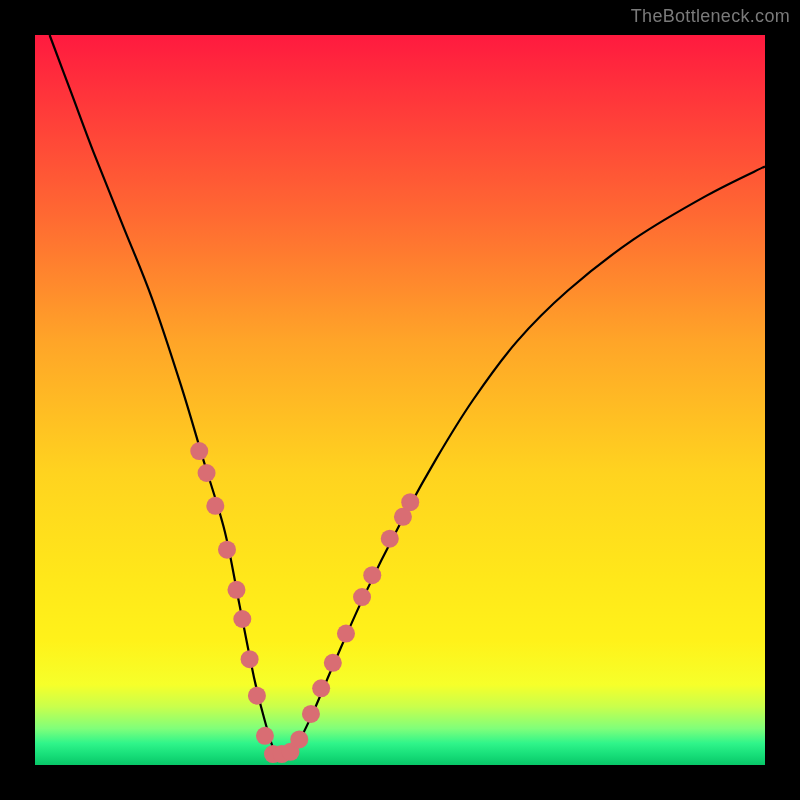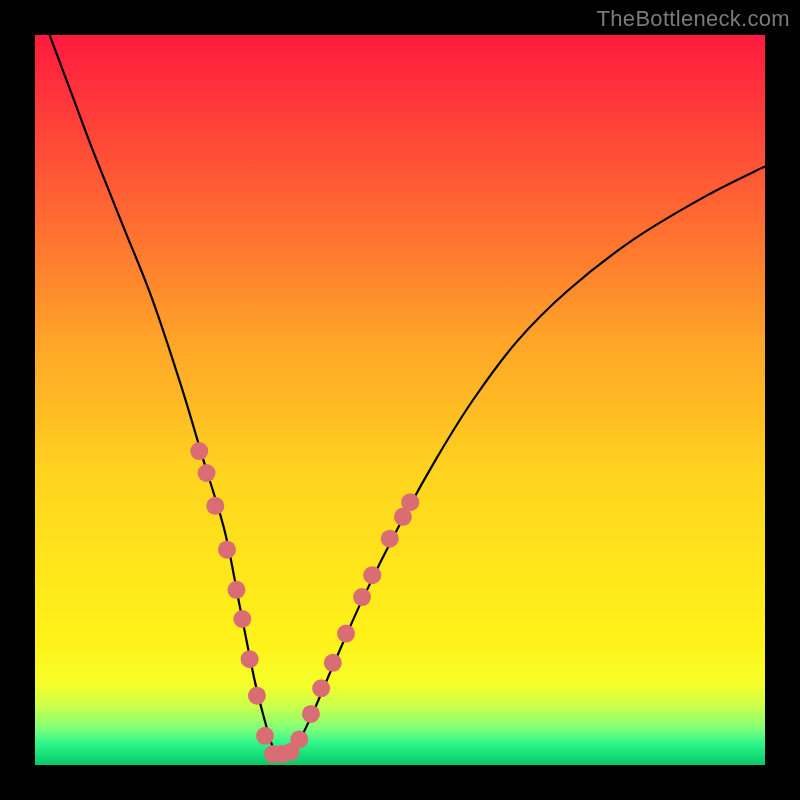--- a/index.html
+++ b/index.html
@@ -39,21 +39,21 @@
       #30f58a 97%,
       #18e07a 98.5%,
       #08c768 100%
     );
   }
   .watermark {
     position: absolute;
     top: 6px;
     right: 10px;
     color: #7a7a7a;
-    font-size: 22px;
+    font-size: 18px;
     font-weight: 500;
     letter-spacing: 0.3px;
     user-select: none;
   }
   svg.curve {
     position: absolute;
     left: 0;
     top: 0;
     width: 730px;
     height: 730px;

